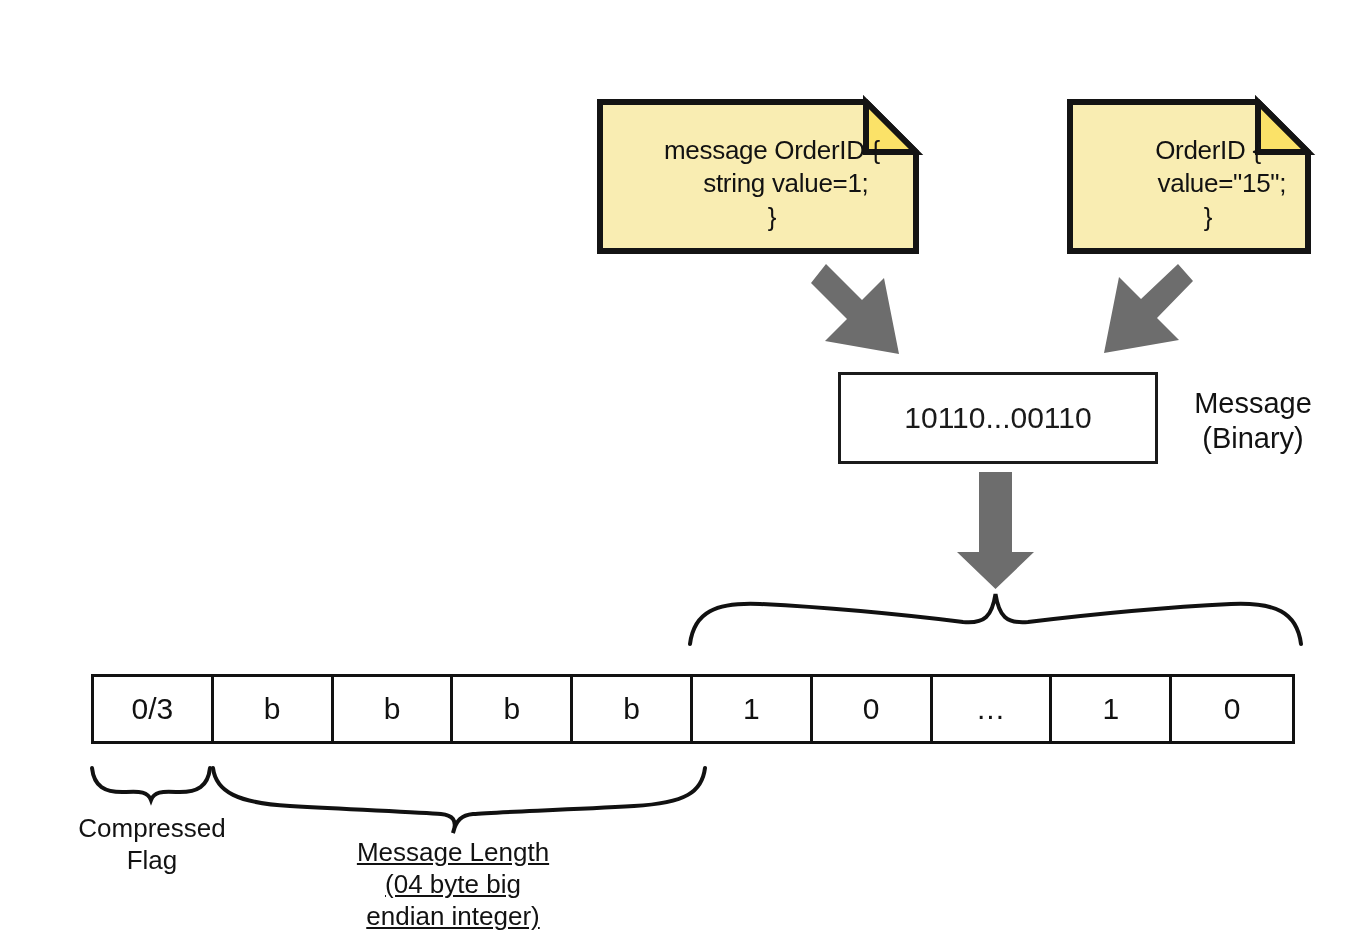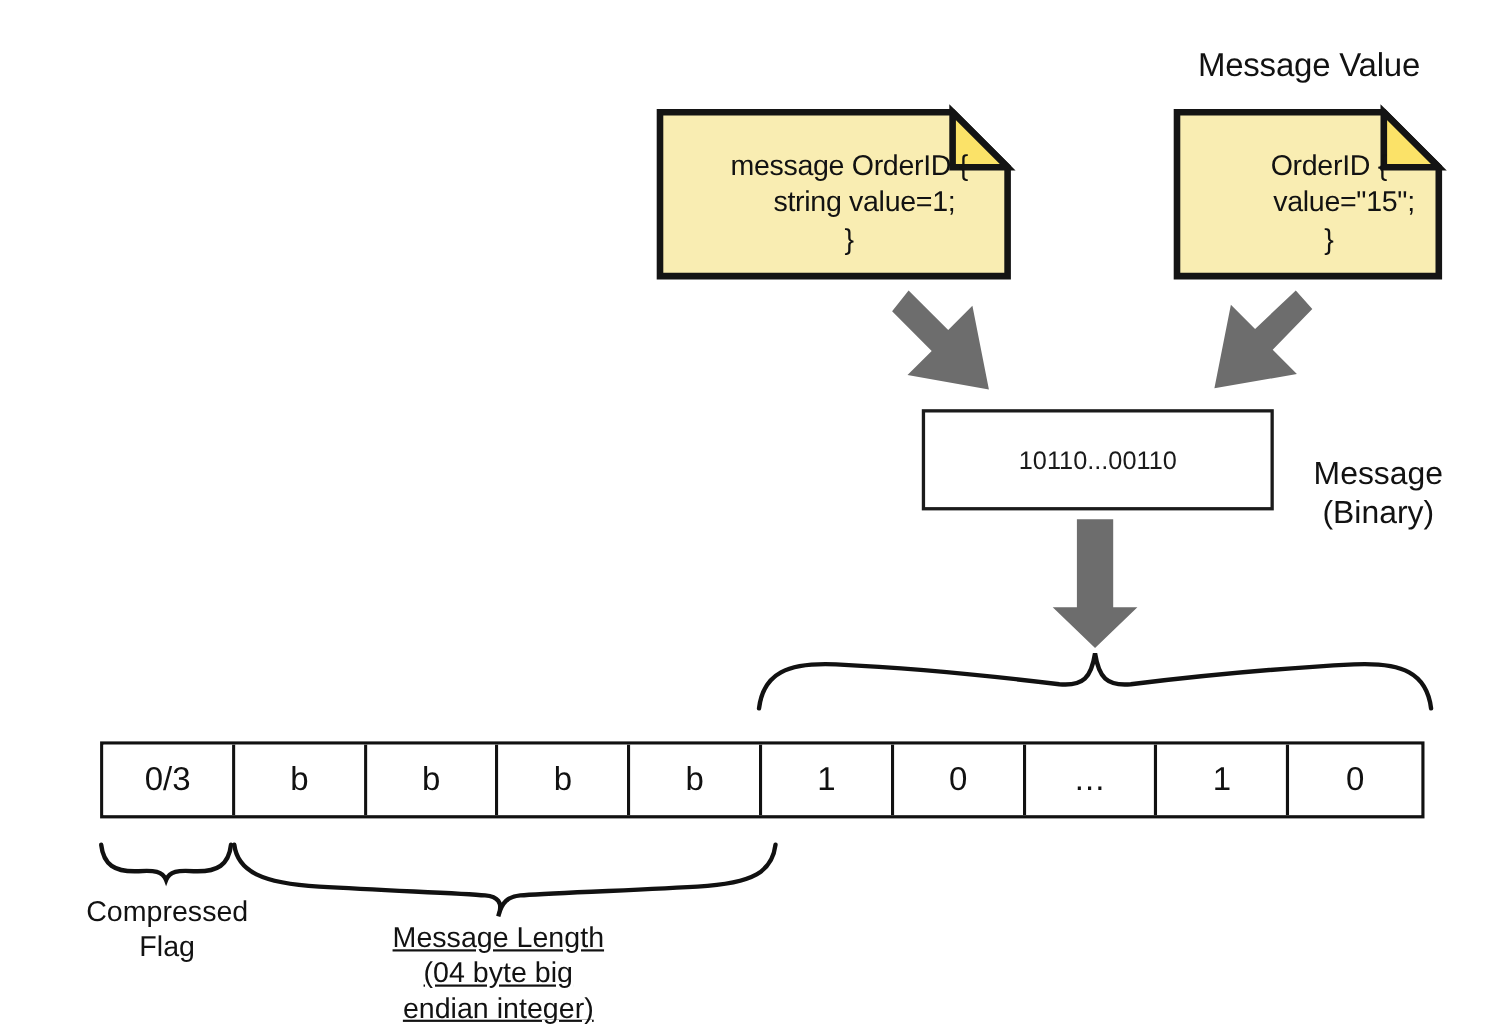--- a/index.html
+++ b/index.html
@@ -44,28 +44,27 @@
   .note-code {
     font-size: 26px;
     font-weight: 400;
     text-align: center;
     letter-spacing: -0.3px;
     line-height: 1.28;
   }
   .side-label {
     font-size: 29px;
     line-height: 1.22;
-    margin-top: 28px;
   }
   .brace-label {
     font-size: 26px;
     line-height: 1.24;
   }
   .binary-text {
-    font-size: 23px;
+    font-size: 30px;
   }
 
   
   .bin-box {
     position: absolute;
     border: 3px solid #1b1b1b;
     background: #ffffff;
     box-sizing: border-box;
     display: flex;
     align-items: center;
@@ -97,21 +96,20 @@
     font-size: 30px;
     letter-spacing: 1px;
   }
 </style>
 </head>
 <body>
 
 <div class="canvas">
 
 
-  <div class="txt heading" style="left:1040px; top:42px; width:300px;">Message Value</div>
 
   <svg class="layer" viewBox="0 0 1370 938">
 
     <g>
       <path d="M 600 102 L 866 102 L 916 152 L 916 251 L 600 251 Z" fill="#f9edb2" stroke="#141414" stroke-width="6" stroke-linejoin="miter"></path>
       <path d="M 866 102 L 916 152 L 866 152 Z" fill="#fbe268" stroke="#141414" stroke-width="6" stroke-linejoin="miter"></path>
     </g>
 
     <g>
       <path d="M 1070 102 L 1258 102 L 1308 152 L 1308 251 L 1070 251 Z" fill="#f9edb2" stroke="#141414" stroke-width="6" stroke-linejoin="miter"></path>

